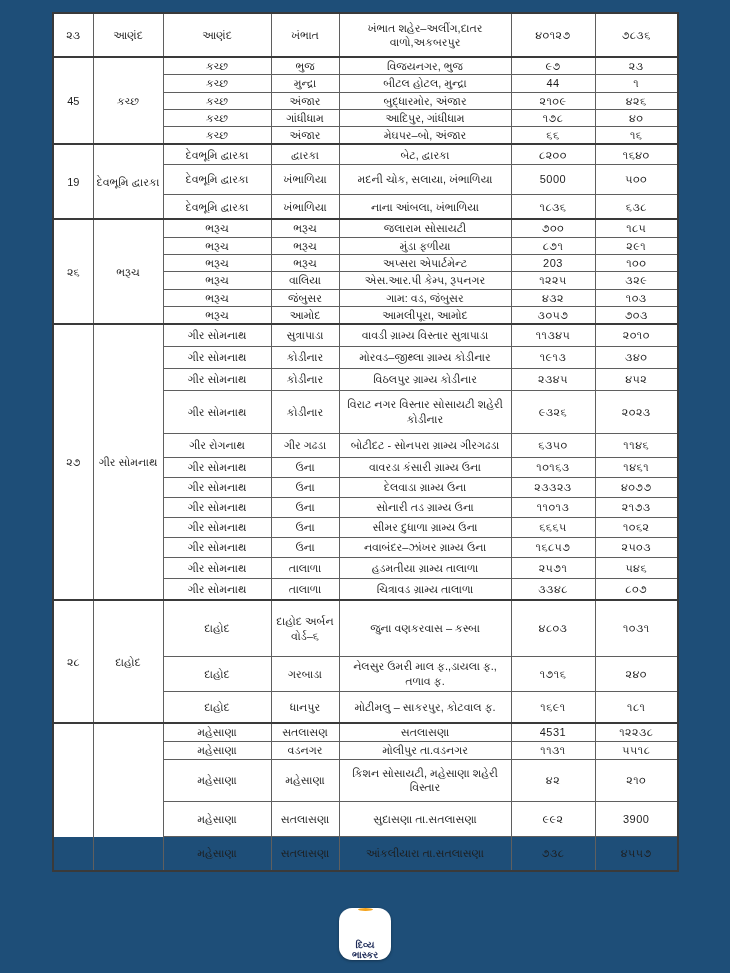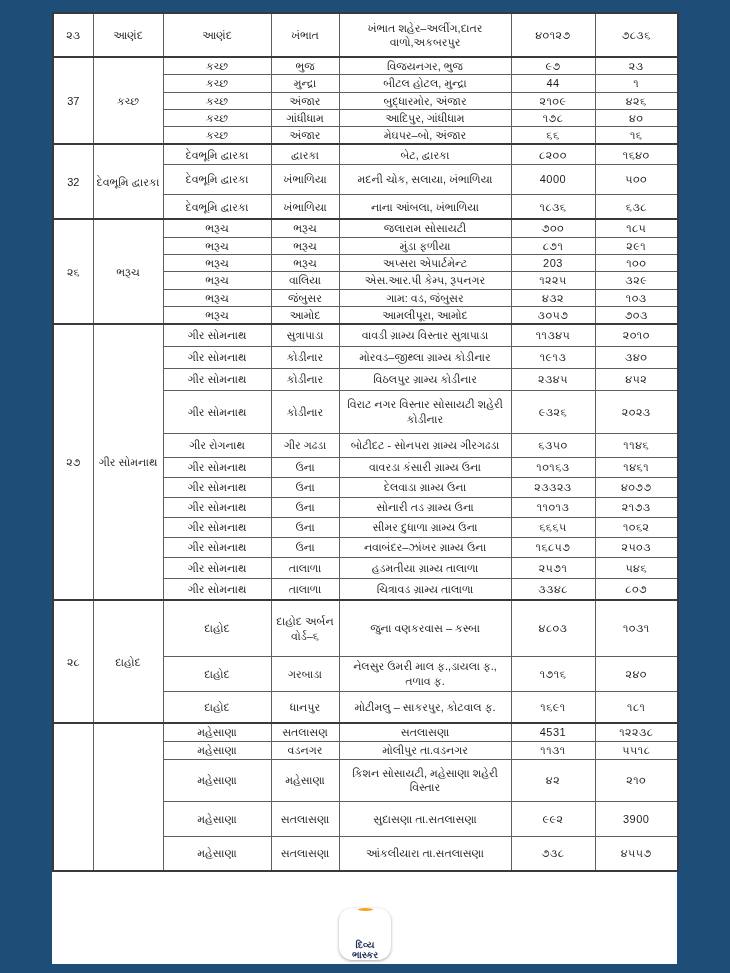--- a/index.html
+++ b/index.html
@@ -5,21 +5,21 @@
   html,body{margin:0;padding:0;}
   body{
     width:730px;height:973px;
     background:#1E4E78;
     position:relative;
     overflow:hidden;
     font-family:"Liberation Sans", sans-serif;
   }
   .page{
     position:absolute;left:52px;top:12px;
-    width:625px;height:952px;
+    width:625px;height:825px;
     background:#ffffff;
   }
   table.data-table{
     width:625px;
     border-collapse:collapse;
     table-layout:fixed;
   }
   table.data-table{border:2px solid #3a3a3a;}
   table.data-table td{
     border:1px solid #5f5f5f;
@@ -76,21 +76,21 @@
         <tr class="section-start" style="height: 44px;">
           <td rowspan="1" class="c-serial">૨૩</td>
           <td rowspan="1" class="c-group">આણંદ</td>
           <td class="c-district">આણંદ</td>
           <td class="c-taluka">ખંભાત</td>
           <td class="c-area">ખંભાત શહેર–અલીંગ,દાતર વાળો,અકબરપુર</td>
           <td class="c-v1">૪૦૧૨૭</td>
           <td class="c-v2">૭૮૩૬</td>
         </tr>
         <tr class="section-start" style="height: 17px;">
-          <td rowspan="5" class="c-serial">37</td>
+          <td rowspan="5" class="c-serial">45</td>
           <td rowspan="5" class="c-group">કચ્છ</td>
           <td class="c-district">કચ્છ</td>
           <td class="c-taluka">ભુજ</td>
           <td class="c-area">વિજયનગર, ભુજ</td>
           <td class="c-v1">૯૭</td>
           <td class="c-v2">૨૩</td>
         </tr>
         <tr style="height: 17px;">
           <td class="c-district">કચ્છ</td>
           <td class="c-taluka">મુન્દ્રા</td>
@@ -113,33 +113,33 @@
           <td class="c-v2">૪૦</td>
         </tr>
         <tr style="height: 17px;">
           <td class="c-district">કચ્છ</td>
           <td class="c-taluka">અંજાર</td>
           <td class="c-area">મેઘપર–બો, અંજાર</td>
           <td class="c-v1">૬૬</td>
           <td class="c-v2">૧૬</td>
         </tr>
         <tr class="section-start" style="height: 20px;">
-          <td rowspan="3" class="c-serial">32</td>
+          <td rowspan="3" class="c-serial">19</td>
           <td rowspan="3" class="c-group">દેવભૂમિ દ્વારકા</td>
           <td class="c-district">દેવભૂમિ દ્વારકા</td>
           <td class="c-taluka">દ્વારકા</td>
           <td class="c-area">બેટ, દ્વારકા</td>
           <td class="c-v1">૮૨૦૦</td>
           <td class="c-v2">૧૬૪૦</td>
         </tr>
         <tr style="height: 30px;">
           <td class="c-district">દેવભૂમિ દ્વારકા</td>
           <td class="c-taluka">ખંભાળિયા</td>
           <td class="c-area">મદની ચોક, સલાયા, ખંભાળિયા</td>
-          <td class="c-v1">4000</td>
+          <td class="c-v1">5000</td>
           <td class="c-v2">૫૦૦</td>
         </tr>
         <tr style="height: 25px;">
           <td class="c-district">દેવભૂમિ દ્વારકા</td>
           <td class="c-taluka">ખંભાળિયા</td>
           <td class="c-area">નાના આંબલા, ખંભાળિયા</td>
           <td class="c-v1">૧૮૩૬</td>
           <td class="c-v2">૬૩૮</td>
         </tr>
         <tr class="section-start" style="height: 17px;">

